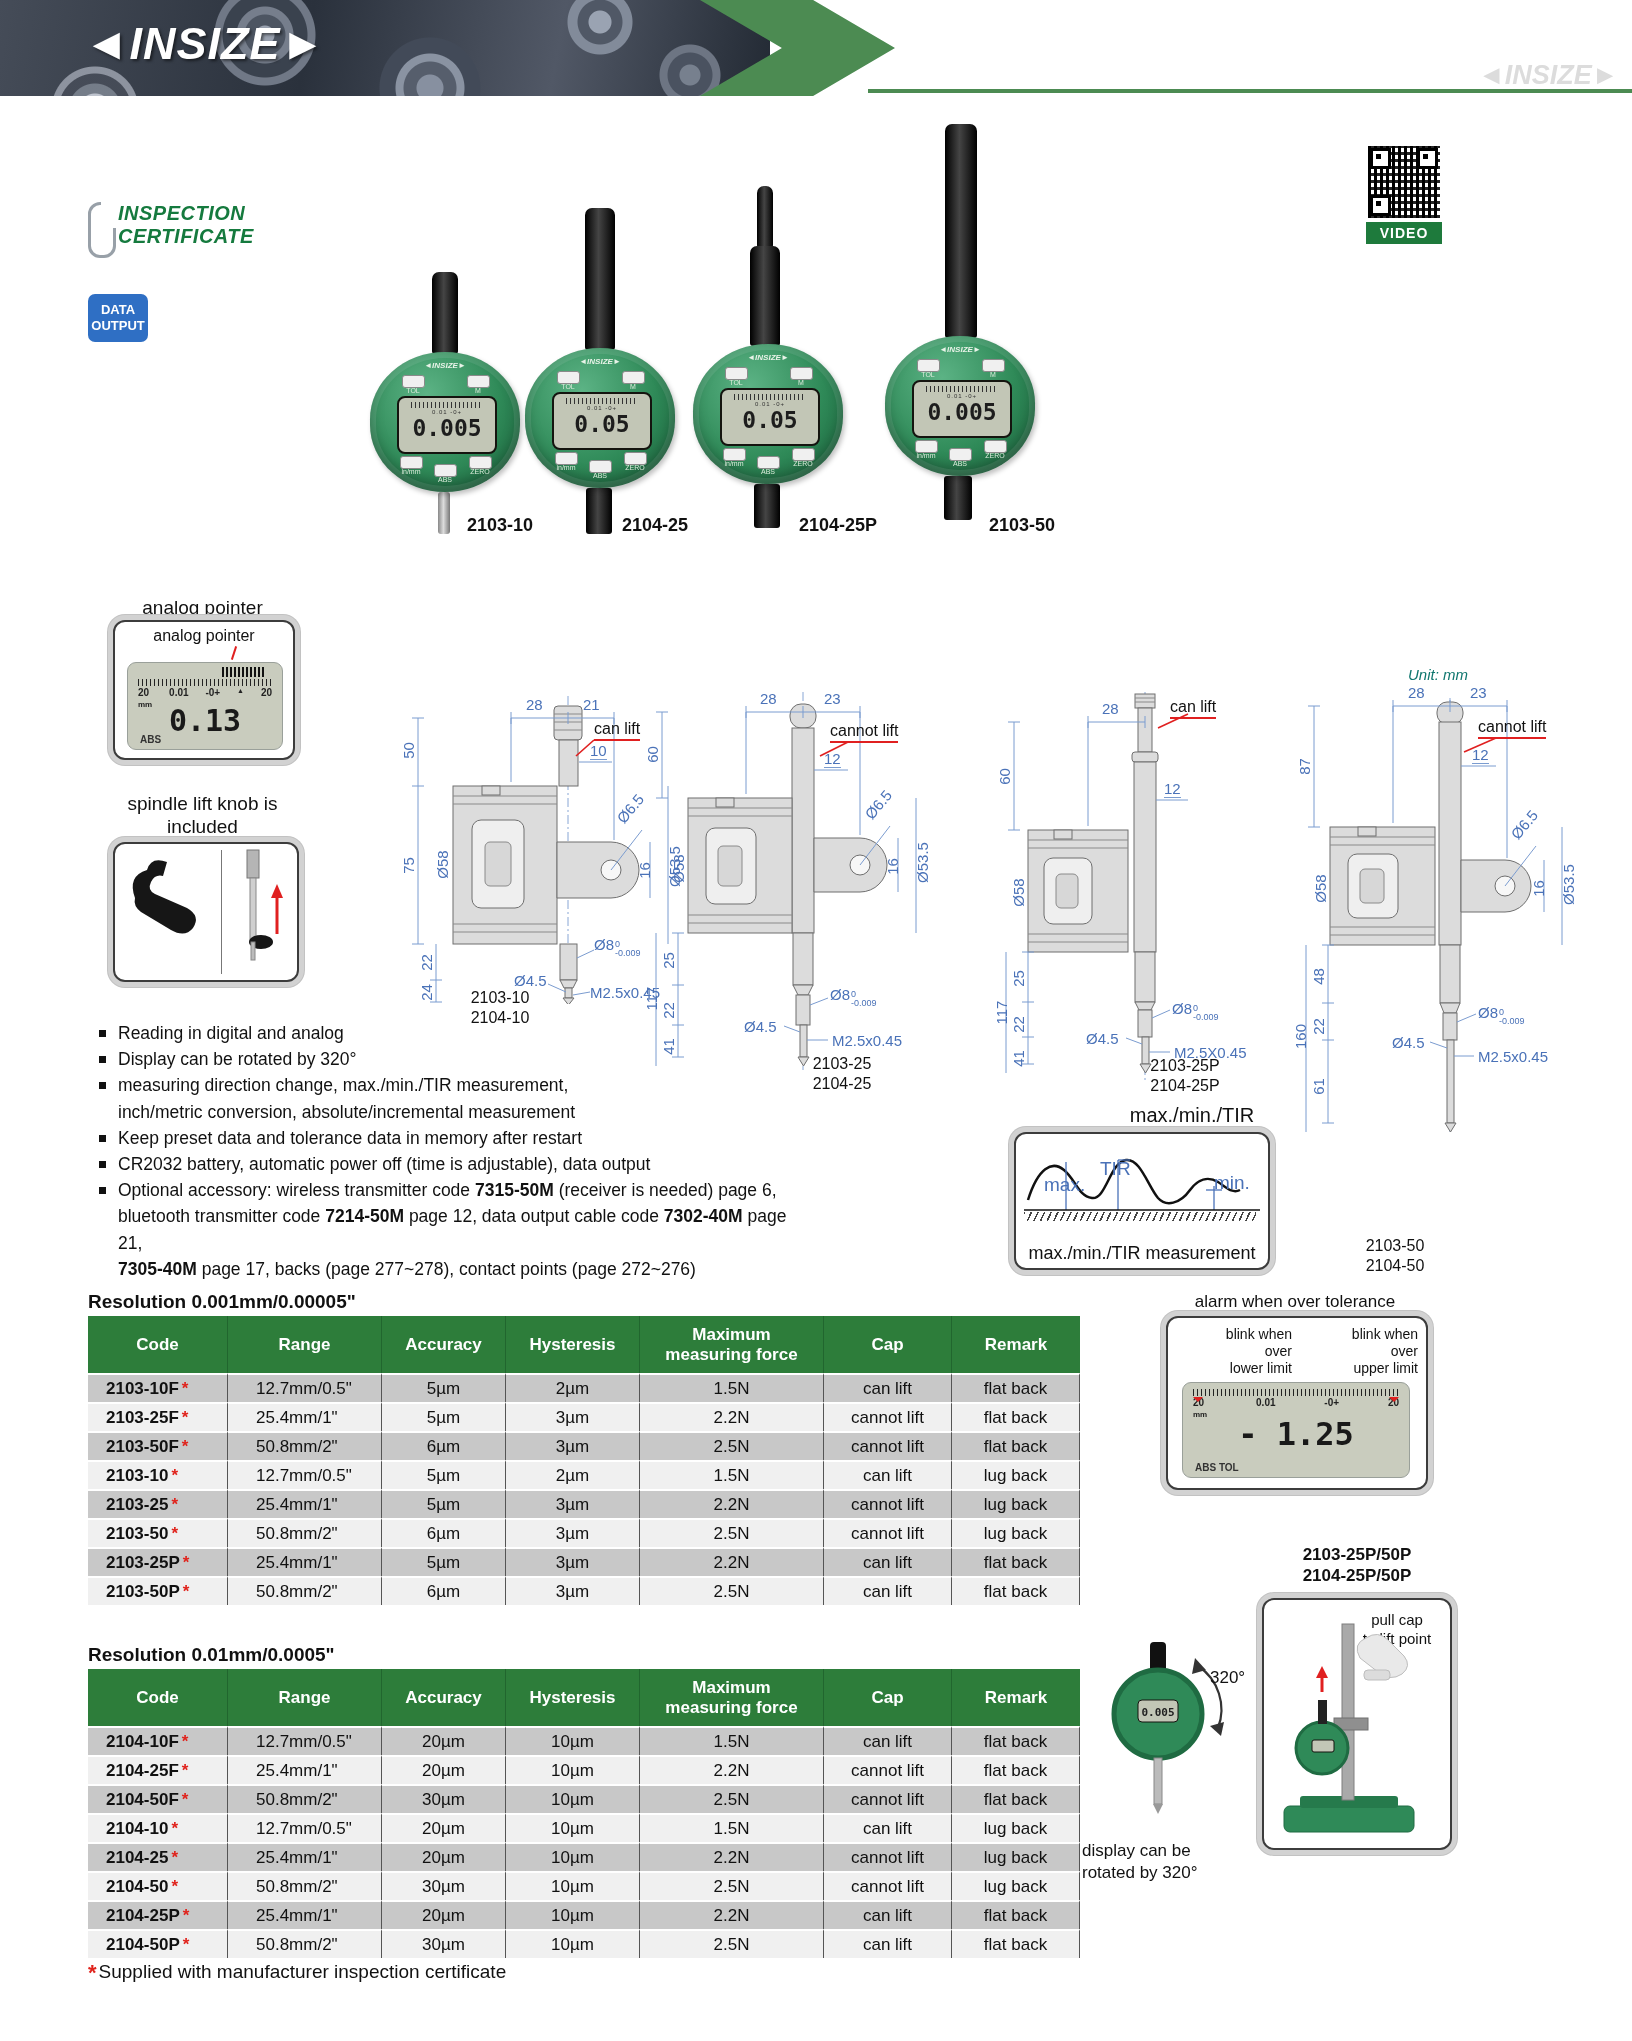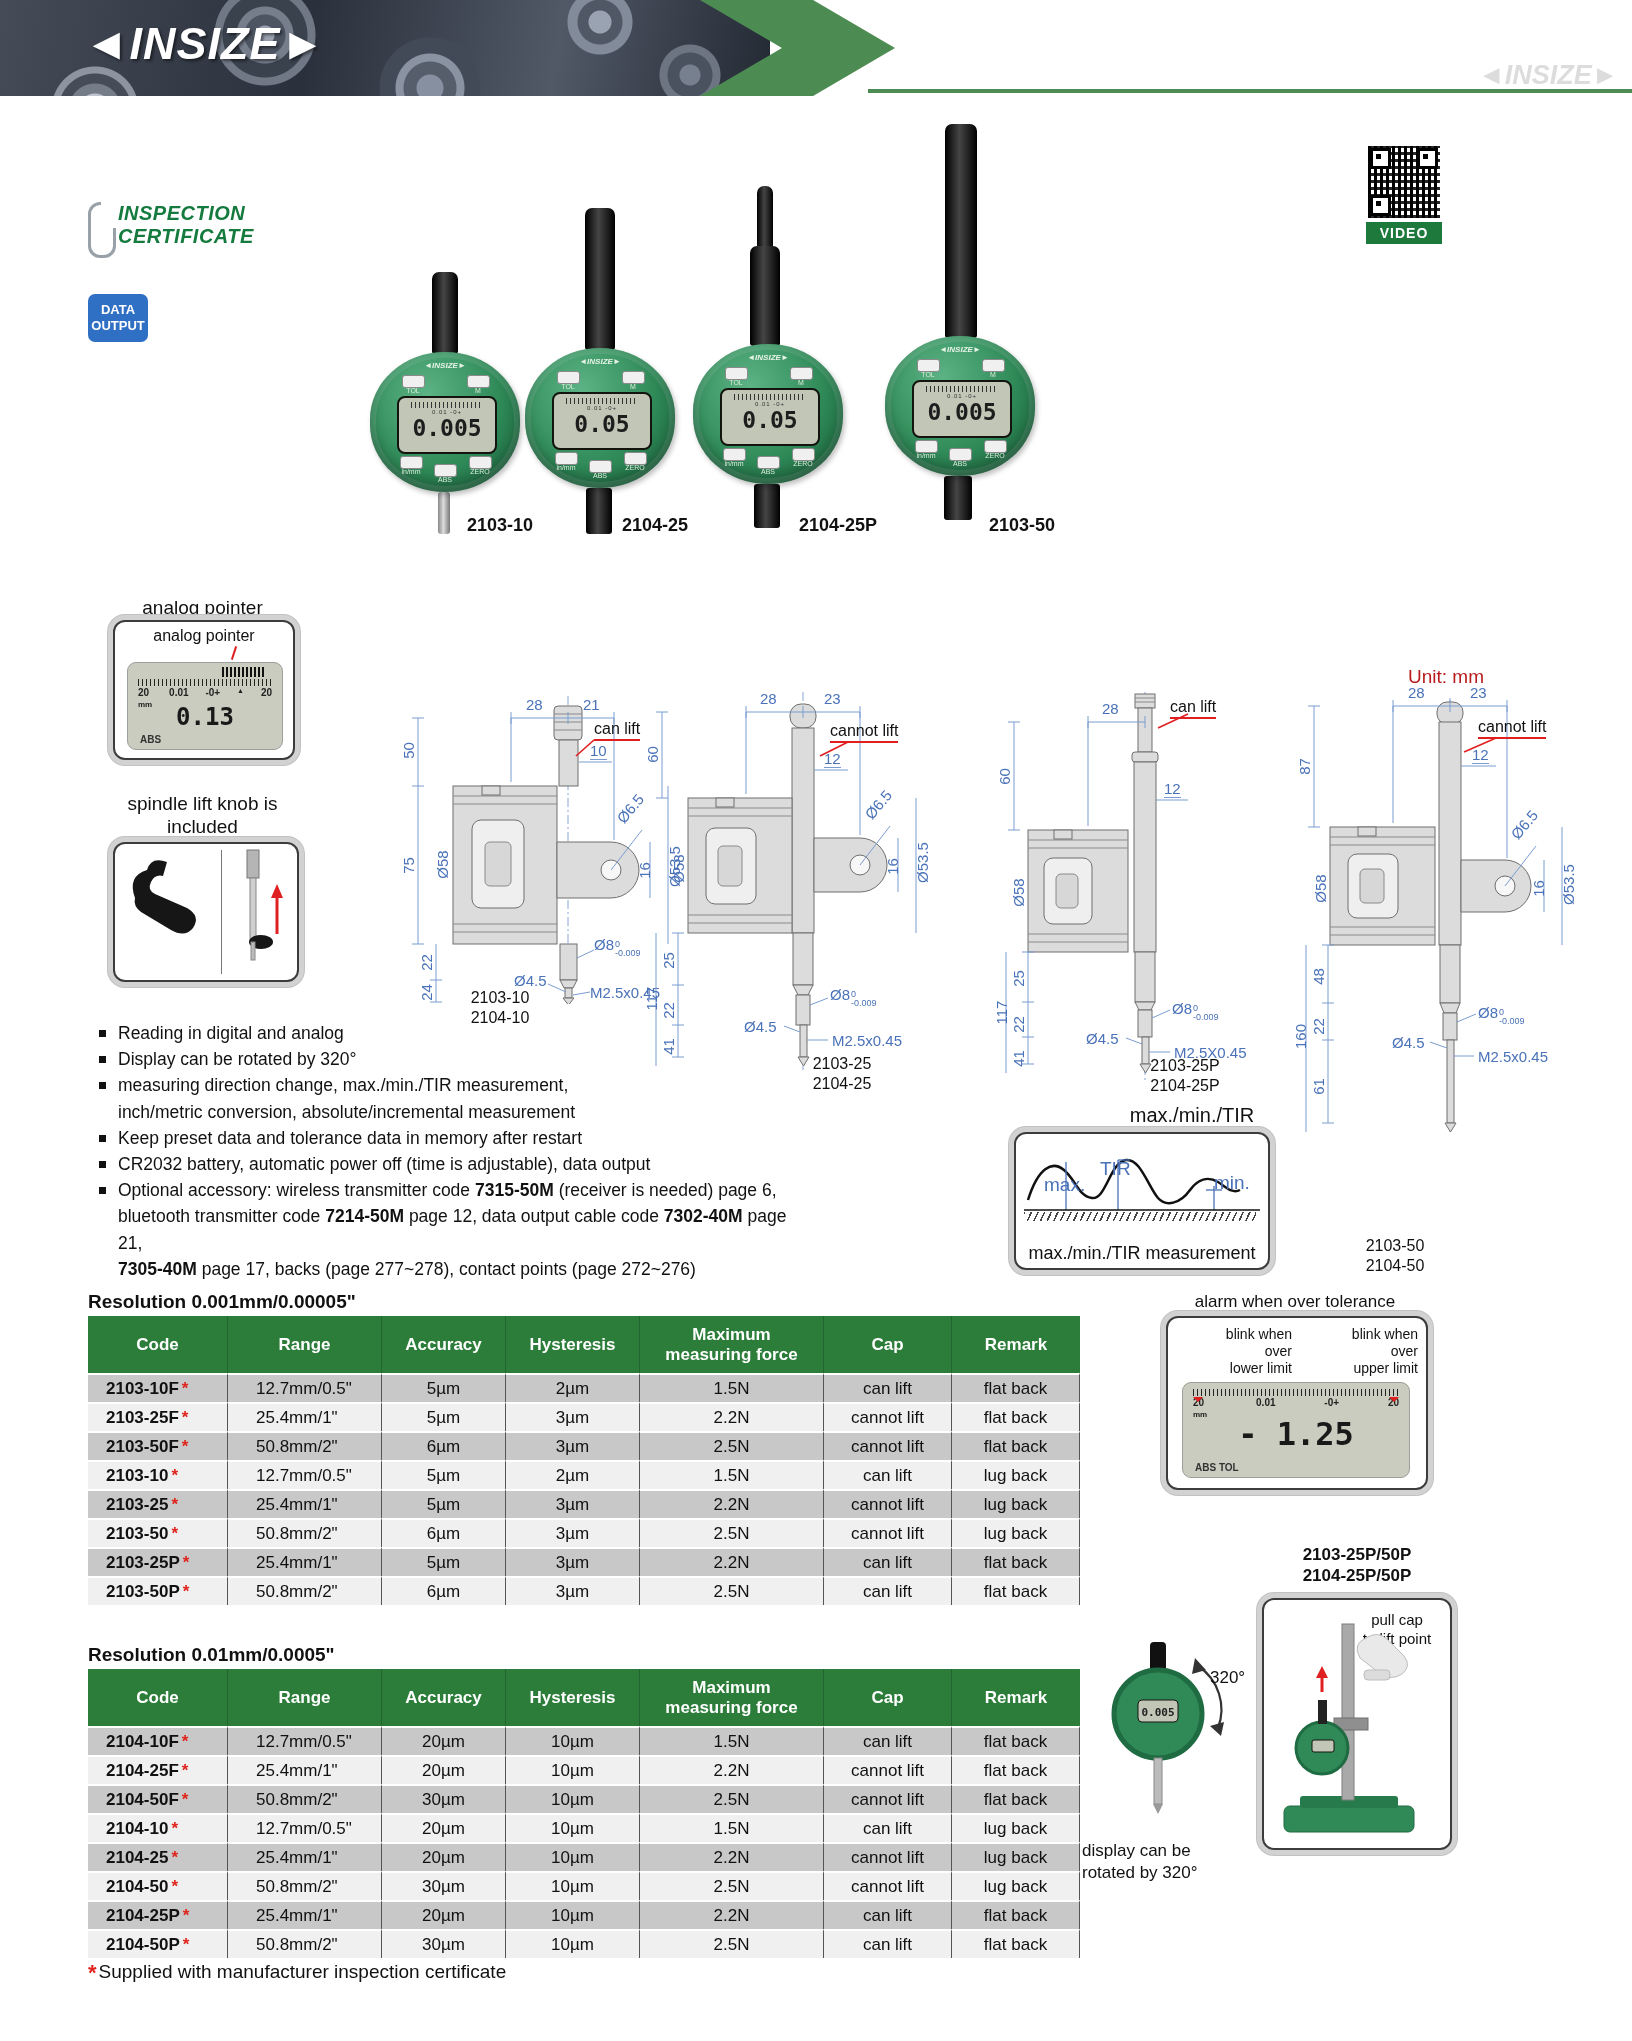--- a/index.html
+++ b/index.html
@@ -75,21 +75,21 @@
   .lift{position:absolute;color:#111;font-size:16px;white-space:nowrap;border-bottom:2px solid #e02020;padding-bottom:1px;}
   .dcap{position:absolute;font-size:16px;color:#111;text-align:center;line-height:20px;white-space:nowrap;font-weight:normal;}
   .tolst{display:inline-flex;flex-direction:column;font-size:9px;line-height:9px;vertical-align:3px;margin-left:1px;}
   .part{fill:#dcdcdc;stroke:#6f6f6f;stroke-width:1;}
   .ridge{stroke:#8a8a8a;stroke-width:1;}
   .win{fill:#efefef;stroke:#6f6f6f;}
   .win2{fill:#d7d7d7;stroke:#8a8a8a;}
   .dim{stroke:#7b9cd0;stroke-width:1;fill:none;}
   .cl{stroke:#7b9cd0;stroke-width:.9;stroke-dasharray:9 3 2 3;}
   .rld{stroke:#e02020;stroke-width:1.6;}
-  .unit{position:absolute;color:#b91c1c;font-size:19px;}
+  .unit{position:absolute;color:#0f766e;font-size:15px;font-style:italic;}
   
   .features{position:absolute;left:96px;top:1020px;width:710px;font-size:17.5px;line-height:26.2px;}
   .feat{position:relative;padding-left:22px;}
   .feat::before{content:"";position:absolute;left:3px;top:10px;width:7px;height:7px;background:#111;}
   
   .rhead{position:absolute;font-size:19px;font-weight:bold;}
   .tbl{position:absolute;display:grid;grid-template-columns:140px 154px 124px 134px 184px 128px 128px;width:992px;}
   .th{background:#2d7d3a;color:#fff;font-weight:bold;font-size:17px;height:57px;display:flex;
       align-items:center;justify-content:center;text-align:center;border-right:1px solid #21662e;
       white-space:pre-line;line-height:20px;}
@@ -237,21 +237,21 @@
     <div class="lcd" style="left:12px;top:40px;width:154px;height:86px">
       <div class="lcd-bar"></div>
       <div class="lcd-ticks" style="margin-top:16px"></div>
       <div class="lcd-row">
         <span><span>20</span><br><span style="font-size:8px">mm</span></span>
         <span>0.01</span>
         <span>-0+</span>
         <span style="font-size:7px">▲</span>
         <span>20</span>
       </div>
-      <div class="lcd-val" style="font-size:24px;margin-top:-6px">0.13</div>
+      <div class="lcd-val" style="font-size:30px;margin-top:-6px">0.13</div>
       <div class="lcd-abs">ABS</div>
     </div>
   </div>
 
   <div class="c-title" style="left:105px;top:792px;width:195px">
     <span>spindle lift knob is</span><br><span>included</span>
   </div>
   <div class="obox" style="left:113px;top:842px;width:182px;height:136px">
     <div style="position:absolute;left:58%;top:6px;bottom:6px;width:1px;background:#777"></div>
     <svg width="100" height="130" style="position:absolute;left:2px;top:2px">

